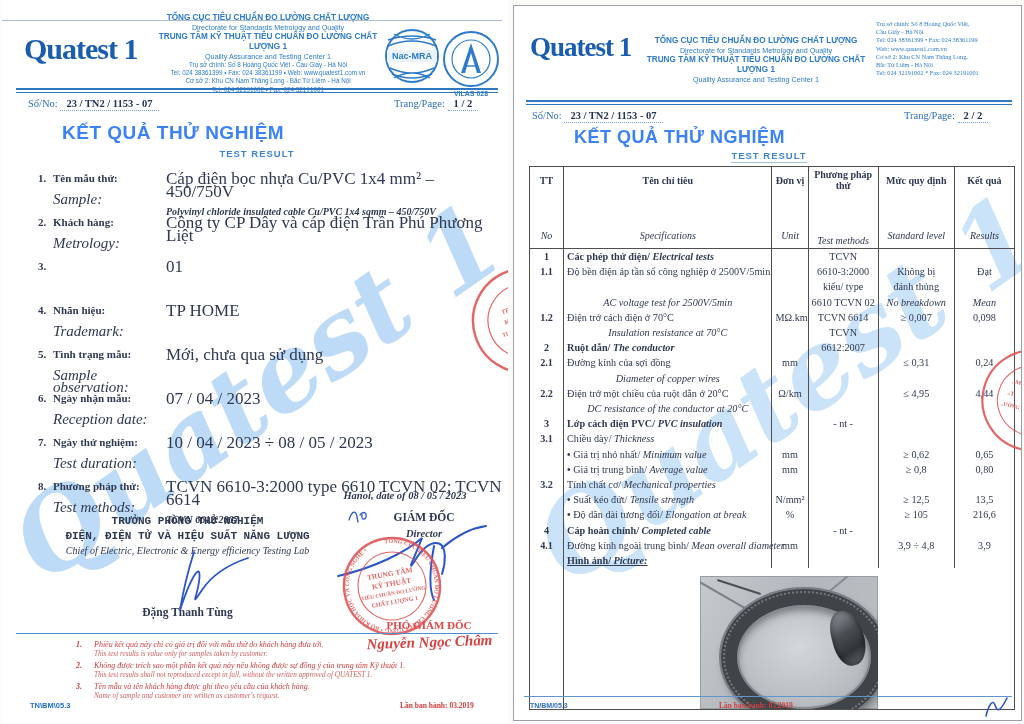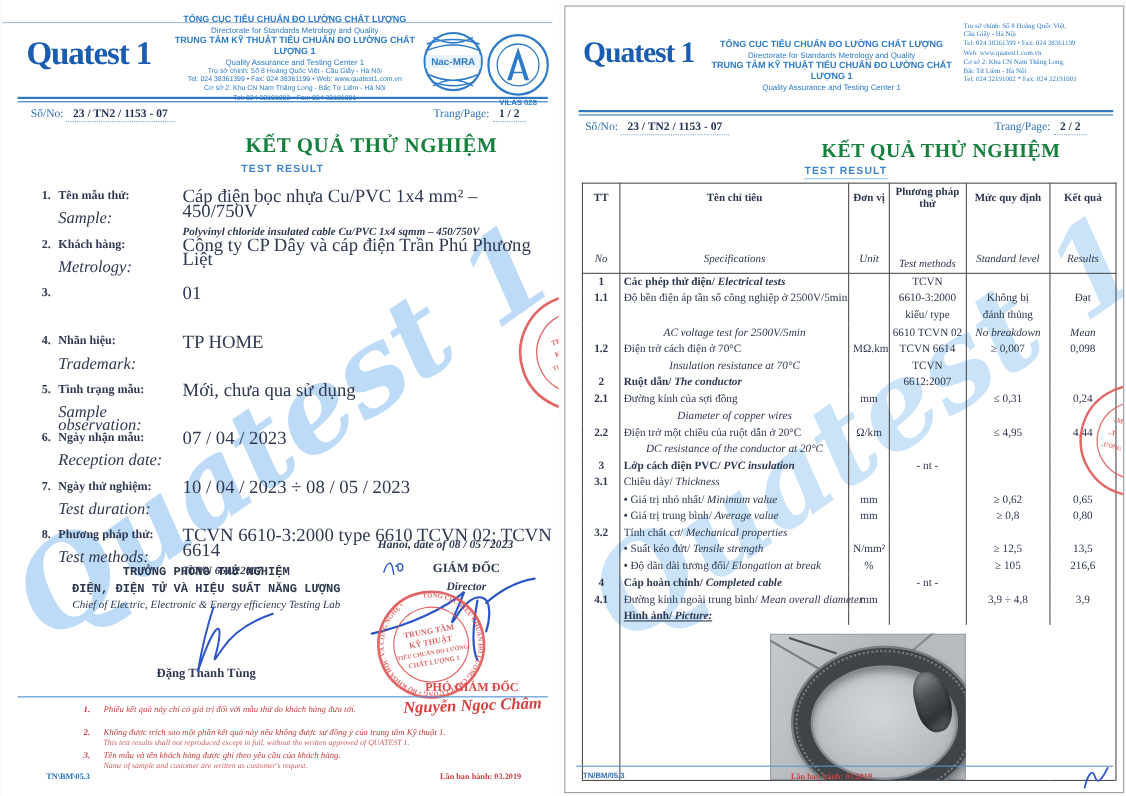--- a/index.html
+++ b/index.html
@@ -6,35 +6,35 @@
   body{width:1024px;height:724px;background:#f7f7f6;font-family:"Liberation Serif",serif;color:#2e3850;overflow:hidden;}
   .canvas{position:relative;width:1024px;height:724px;background:#fbfbfa;}
   .page{position:absolute;background:#ffffff;overflow:hidden;}
   .page-left{left:2px;top:0;width:506px;height:724px;}
   .page-right{left:513px;top:5px;width:507px;height:714px;border:1px solid #9aa0a6;}
   .b{font-weight:bold;}
   .i{font-style:italic;}
   .u{text-decoration:underline;}
   .center{text-align:center;}
   .abs{position:absolute;}
-  .sans{font-family:Liberation Serif, serif;margin-left:12px;}
+  .sans{font-family:Liberation Sans, sans-serif;}
   .blue{color:#2172c4;}
   .red{color:#cc4040;}
 
   
   .logo{font-family:"Liberation Serif",serif;font-weight:bold;color:#1a5cb0;letter-spacing:-1px;}
   .hdr-center{text-align:center;color:#2d7bc9;font-family:"Liberation Sans",sans-serif;}
   .hl1{font-size:8.2px;font-weight:bold;line-height:10px;}
   .hl2{font-size:7.2px;line-height:9px;}
   .hcontact{font-size:6.3px;line-height:8.2px;color:#2d7bc9;}
   .topline{height:1px;background:#a9bdd6;}
   .dblrule{border-top:2px solid #2f77c0;border-bottom:1px solid #2f77c0;height:2px;}
   .soline{font-size:10.5px;color:#2d6fbe;}
   .soline .val{color:#223355;font-weight:bold;border-bottom:1px dotted #7aa3cc;padding:0 6px 1px 6px;}
-  .title-vi{font-family:Liberation Serif, serif;font-weight:bold;color:#15803d;font-size:19px;letter-spacing:.5px;text-align:right;}
+  .title-vi{font-family:Liberation Sans, sans-serif;font-weight:bold;color:#3b82f6;font-size:19px;letter-spacing:.5px;text-align:left;}
   .title-en{font-family:"Liberation Sans",sans-serif;color:#3d86cf;font-size:9.5px;font-weight:bold;letter-spacing:1px;text-align:center;}
   .tr-underline{border-bottom:1px solid #9fc2e2;padding-bottom:1px;}
 
   
   .items-wrap{left:36px;top:172px;width:465px;height:352px;}
   .item{position:absolute;left:0;width:465px;height:44px;}
   .item-no{position:absolute;left:0;top:0;font-weight:bold;font-size:11px;}
   .item-label{position:absolute;left:15px;top:0;width:112px;}
   .lv{font-weight:bold;font-size:11px;line-height:13px;}
   .le{font-style:italic;font-size:15px;margin-top:8px;line-height:12px;}
@@ -275,20 +275,21 @@
 
     <div class="abs deputy">PHÓ GIÁM ĐỐC</div>
 
     <div class="abs rule-blue" style="left:14px;top:633px;width:482px;"></div>
     <div class="abs deputy-name">Nguyễn Ngọc Châm</div>
 
     <div class="abs fns">
         <div class="fn" style="top: 0px;">
           <div class="fn-no">1.</div>
           <div class="fn-vi">Phiếu kết quả này chỉ có giá trị đối với mẫu thử do khách hàng đưa tới.</div>
+          <div class="fn-en">This test results is value only for samples taken by customer.</div>
         </div>
         <div class="fn" style="top: 21px;">
           <div class="fn-no">2.</div>
           <div class="fn-vi">Không được trích sao một phần kết quả này nếu không được sự đồng ý của trung tâm Kỹ thuật 1.</div>
           <div class="fn-en">This test results shall not reproduced except in full, without the written approved of QUATEST 1.</div>
         </div>
         <div class="fn" style="top: 42px;">
           <div class="fn-no">3.</div>
           <div class="fn-vi">Tên mẫu và tên khách hàng được ghi theo yêu cầu của khách hàng.</div>
           <div class="fn-en">Name of sample and customer are written as customer's request.</div>

